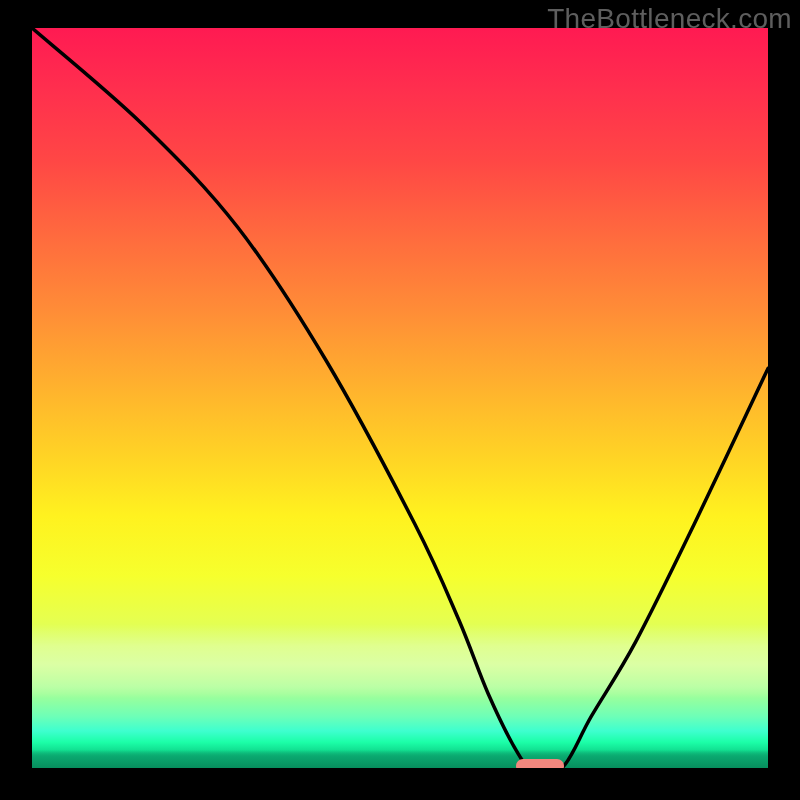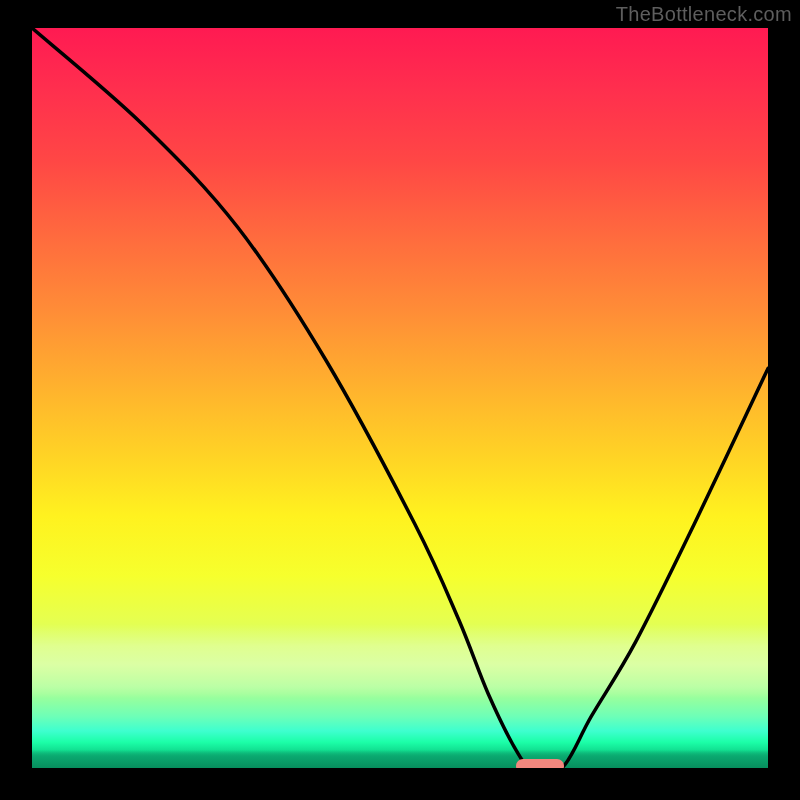--- a/index.html
+++ b/index.html
@@ -15,21 +15,21 @@
     position: relative;
     width: 800px;
     height: 800px;
     background: #000;
   }
   .watermark {
     position: absolute;
     top: 3px;
     right: 8px;
     color: #5e5e5e;
-    font-size: 20px;
+    font-size: 28px;
     font-weight: 500;
     letter-spacing: 0.3px;
     z-index: 10;
   }
   .plot-area {
     position: absolute;
     left: 32px;
     top: 28px;
     width: 736px;
     height: 740px;

